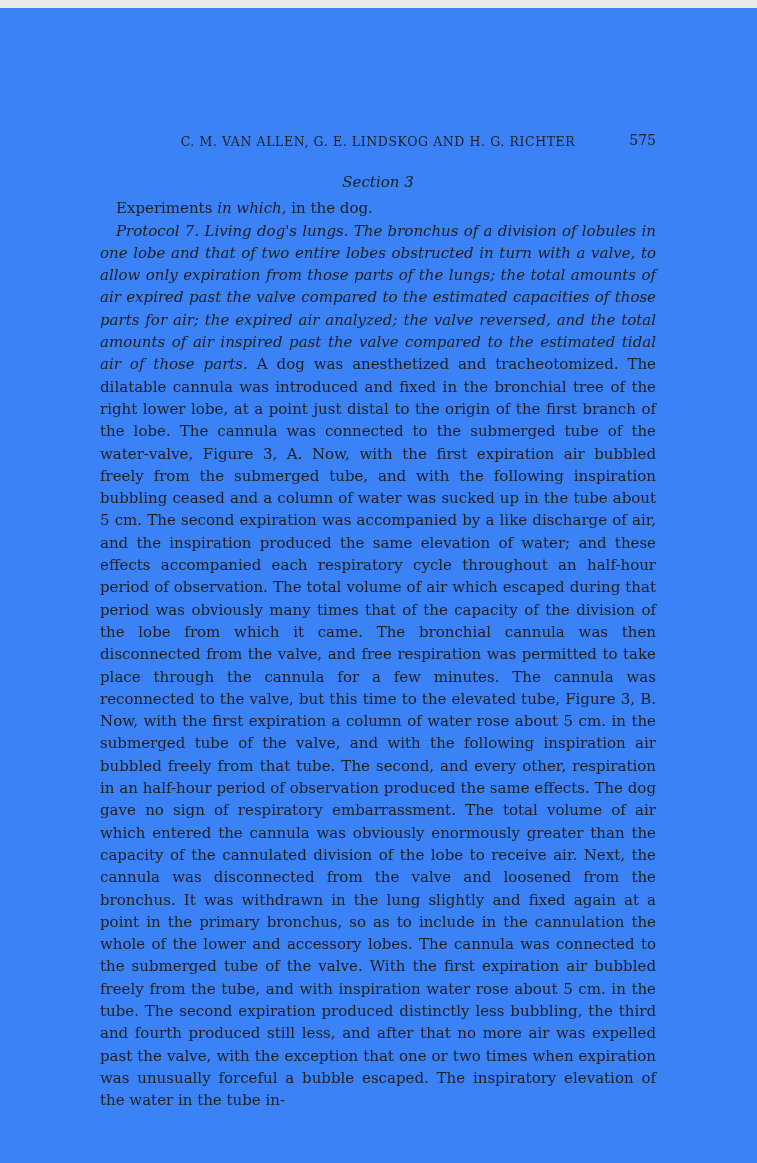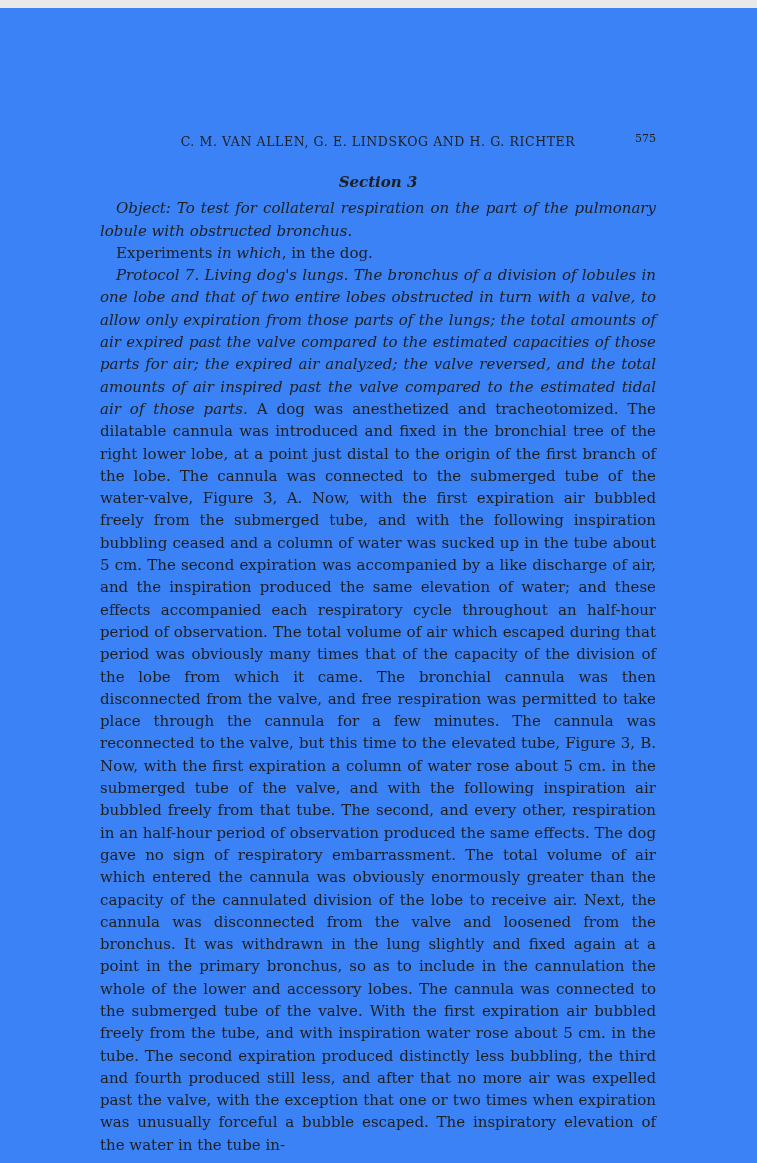--- a/index.html
+++ b/index.html
@@ -27,21 +27,21 @@
     letter-spacing: 0.6px;
     white-space: nowrap;
   }
   .page-header .authors {
     display: inline-block;
   }
   .page-header .page-number {
     position: absolute;
     right: 0;
     top: -2px;
-    font-size: 11px;
+    font-size: 14px;
     letter-spacing: 0;
   }
   .text-block {
     position: absolute;
     top: 159px;
     left: 100px;
     width: 556px;
     font-size: 15px;
     line-height: 22.3px;
     text-align: justify;
@@ -51,36 +51,34 @@
     margin: 0;
     padding: 0;
   }
   p.indent {
     text-indent: 16px;
   }
   p.section-heading {
     text-align: center;
     margin: 4px 0 4px 0;
     text-indent: 0;
-    font-weight: bold;
   }
   .italic {
     font-style: italic;
   }
   .normal {
     font-style: normal;
   }
 </style>
 </head>
 <body>
 
 <div class="page">
   <header class="page-header">
     <span class="authors">C. M. VAN ALLEN, G. E. LINDSKOG AND H. G. RICHTER</span>
     <span class="page-number">575</span>
   </header>
   <main class="text-block" id="text-block">
       <p class="para section-heading"><span class="italic">Section 3</span></p>
-      <p class="para body indent"><span class="italic">Object: To test for collateral respiration on the part of the pulmonary lobule with obstructed bronchus.</span></p>
       <p class="para body indent"><span class="normal">Experiments </span><span class="italic">in which</span><span class="normal">, in the dog.</span></p>
       <p class="para body indent"><span class="italic">Protocol 7. Living dog's lungs. The bronchus of a division of lobules in one lobe and that of two entire lobes obstructed in turn with a valve, to allow only expiration from those parts of the lungs; the total amounts of air expired past the valve compared to the estimated capacities of those parts for air; the expired air analyzed; the valve reversed, and the total amounts of air inspired past the valve compared to the estimated tidal air of those parts.</span><span class="normal"> A dog was anesthetized and tracheotomized. The dilatable cannula was introduced and fixed in the bronchial tree of the right lower lobe, at a point just distal to the origin of the first branch of the lobe. The cannula was connected to the submerged tube of the water-valve, Figure 3, A. Now, with the first expiration air bubbled freely from the submerged tube, and with the following inspiration bubbling ceased and a column of water was sucked up in the tube about 5 cm. The second expiration was accompanied by a like discharge of air, and the inspiration produced the same elevation of water; and these effects accompanied each respiratory cycle throughout an half-hour period of observation. The total volume of air which escaped during that period was obviously many times that of the capacity of the division of the lobe from which it came. The bronchial cannula was then disconnected from the valve, and free respiration was permitted to take place through the cannula for a few minutes. The cannula was reconnected to the valve, but this time to the elevated tube, Figure 3, B. Now, with the first expiration a column of water rose about 5 cm. in the submerged tube of the valve, and with the following inspiration air bubbled freely from that tube. The second, and every other, respiration in an half-hour period of observation produced the same effects. The dog gave no sign of respiratory embarrassment. The total volume of air which entered the cannula was obviously enormously greater than the capacity of the cannulated division of the lobe to receive air. Next, the cannula was disconnected from the valve and loosened from the bronchus. It was withdrawn in the lung slightly and fixed again at a point in the primary bronchus, so as to include in the cannulation the whole of the lower and accessory lobes. The cannula was connected to the submerged tube of the valve. With the first expiration air bubbled freely from the tube, and with inspiration water rose about 5 cm. in the tube. The second expiration produced distinctly less bubbling, the third and fourth produced still less, and after that no more air was expelled past the valve, with the exception that one or two times when expiration was unusually forceful a bubble escaped. The inspiratory elevation of the water in the tube in-</span></p>
     </main>
 </div>
 
 </body></html>

